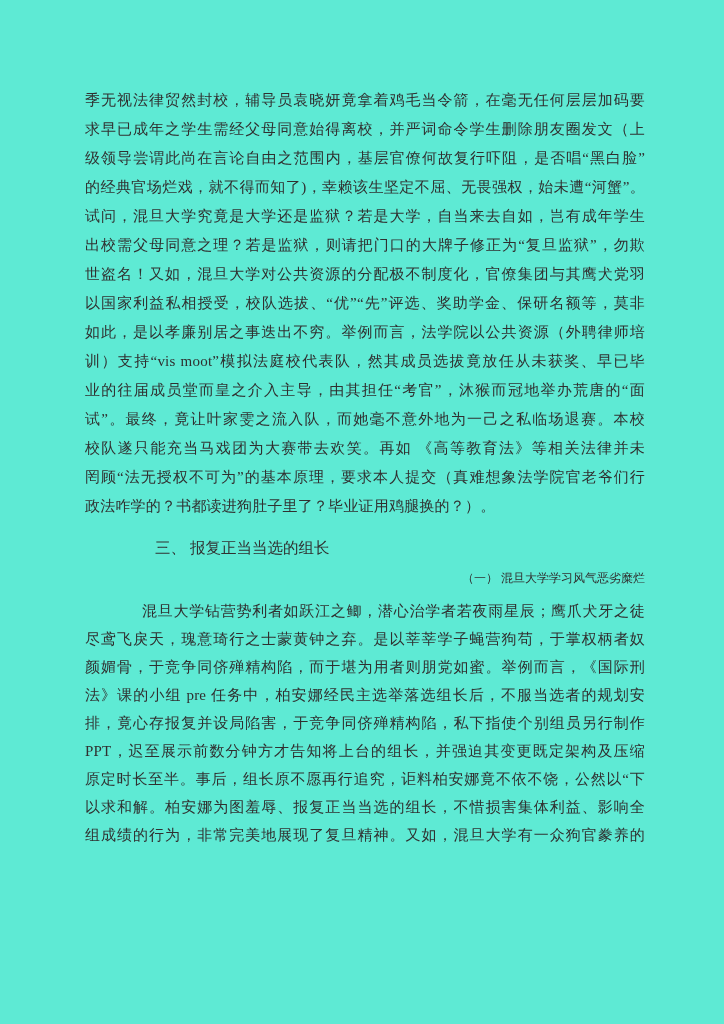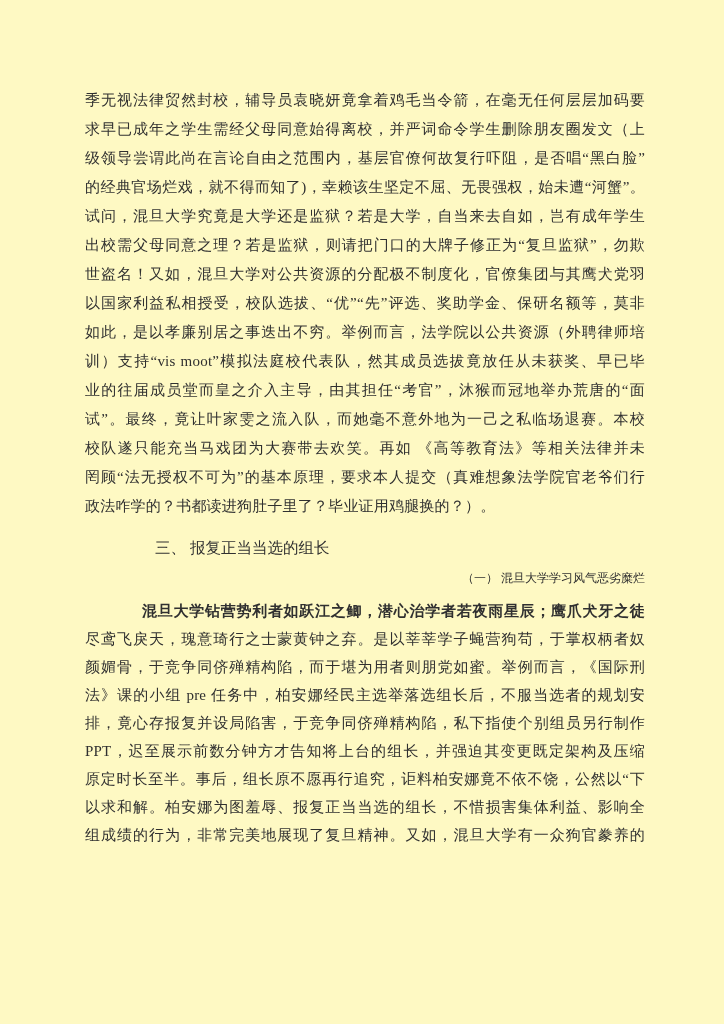--- a/index.html
+++ b/index.html
@@ -9,21 +9,21 @@
   body {
     width: 724px;
     height: 1024px;
     overflow: hidden;
     background: #fdfdfd;
   }
   .page {
     position: relative;
     width: 724px;
     height: 1024px;
-    background: #fef9c3;
+    background: #5eead4;
   }
   .content {
     position: absolute;
     left: 85px;
     top: 86px;
     width: 560px;
     color: #303030;
     font-family: "Liberation Serif", "DejaVu Serif", serif;
     font-size: 15px;
     -webkit-font-smoothing: antialiased;
@@ -76,21 +76,21 @@
         <div class="line">训）支持“vis moot”模拟法庭校代表队，然其成员选拔竟放任从未获奖、早已毕</div>
         <div class="line">业的往届成员堂而皇之介入主导，由其担任“考官”，沐猴而冠地举办荒唐的“面</div>
         <div class="line">试”。最终，竟让叶家雯之流入队，而她毫不意外地为一己之私临场退赛。本校</div>
         <div class="line">校队遂只能充当马戏团为大赛带去欢笑。再如 《高等教育法》等相关法律并未</div>
         <div class="line">罔顾“法无授权不可为”的基本原理，要求本人提交（真难想象法学院官老爷们行</div>
         <div class="line no-fill">政法咋学的？书都读进狗肚子里了？毕业证用鸡腿换的？）。</div>
       </div>
       <div class="heading" style="padding-left: 70px;">三、 报复正当当选的组长</div>
       <div class="subheading" style="padding-left: 92px;">（一） 混旦大学学习风气恶劣糜烂</div>
       <div class="paragraph second">
-        <div class="line" style="padding-left: 57px; font-weight: bold;">混旦大学钻营势利者如跃江之鲫，潜心治学者若夜雨星辰；鹰爪犬牙之徒</div>
+        <div class="line" style="padding-left: 57px;">混旦大学钻营势利者如跃江之鲫，潜心治学者若夜雨星辰；鹰爪犬牙之徒</div>
         <div class="line">尽鸢飞戾天，瑰意琦行之士蒙黄钟之弃。是以莘莘学子蝇营狗苟，于掌权柄者奴</div>
         <div class="line">颜媚骨，于竞争同侪殚精构陷，而于堪为用者则朋党如蜜。举例而言，《国际刑</div>
         <div class="line">法》课的小组 pre 任务中，柏安娜经民主选举落选组长后，不服当选者的规划安</div>
         <div class="line">排，竟心存报复并设局陷害，于竞争同侪殚精构陷，私下指使个别组员另行制作</div>
         <div class="line">PPT，迟至展示前数分钟方才告知将上台的组长，并强迫其变更既定架构及压缩</div>
         <div class="line">原定时长至半。事后，组长原不愿再行追究，讵料柏安娜竟不依不饶，公然以“下</div>
         <div class="line">以求和解。柏安娜为图羞辱、报复正当当选的组长，不惜损害集体利益、影响全</div>
         <div class="line">组成绩的行为，非常完美地展现了复旦精神。又如，混旦大学有一众狗官豢养的</div>
       </div>
     </div>

